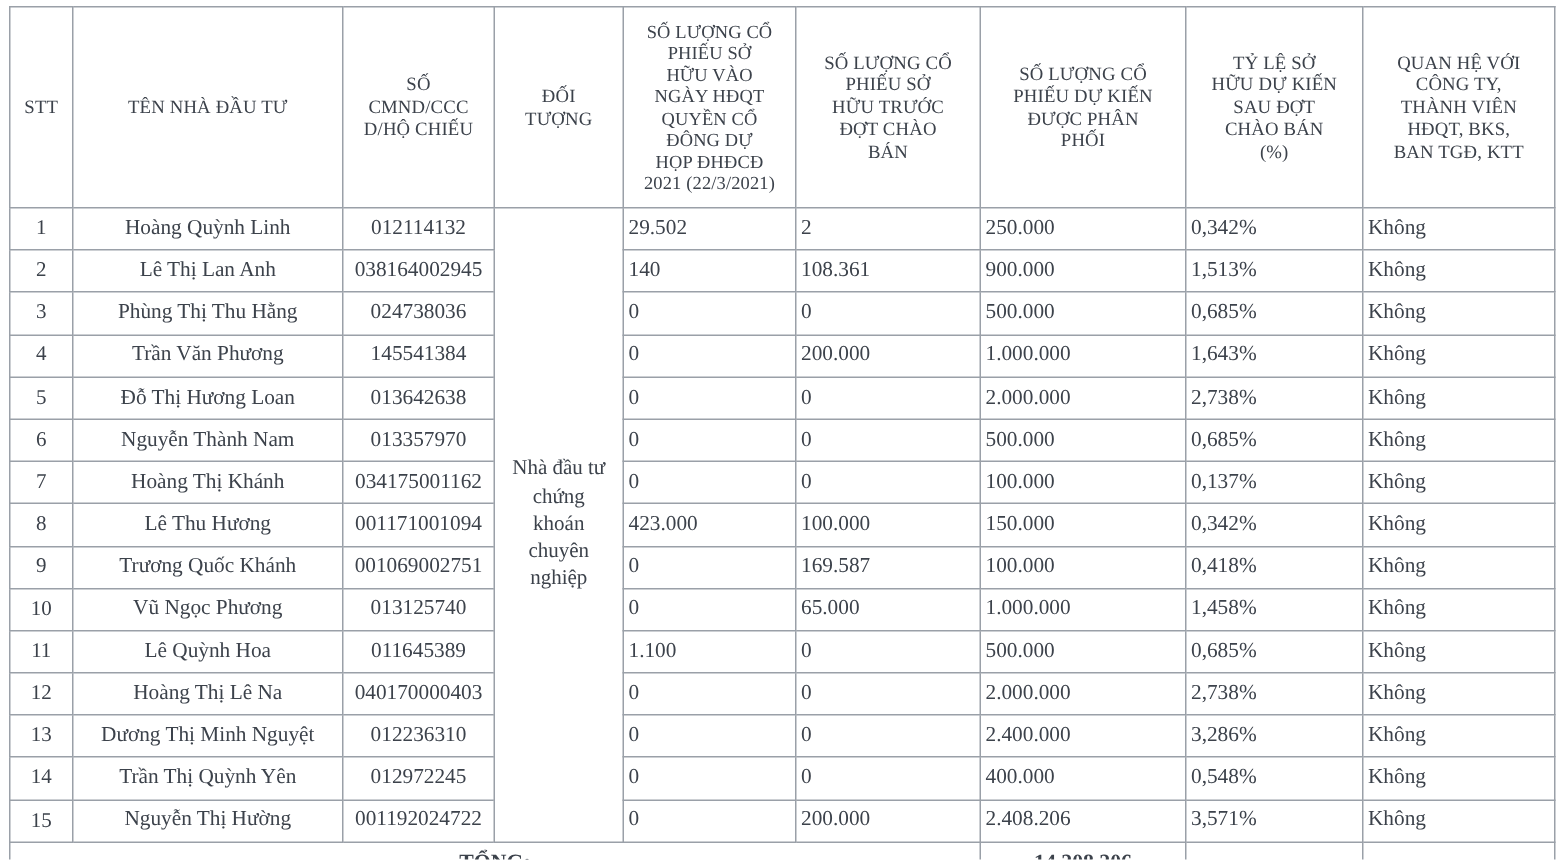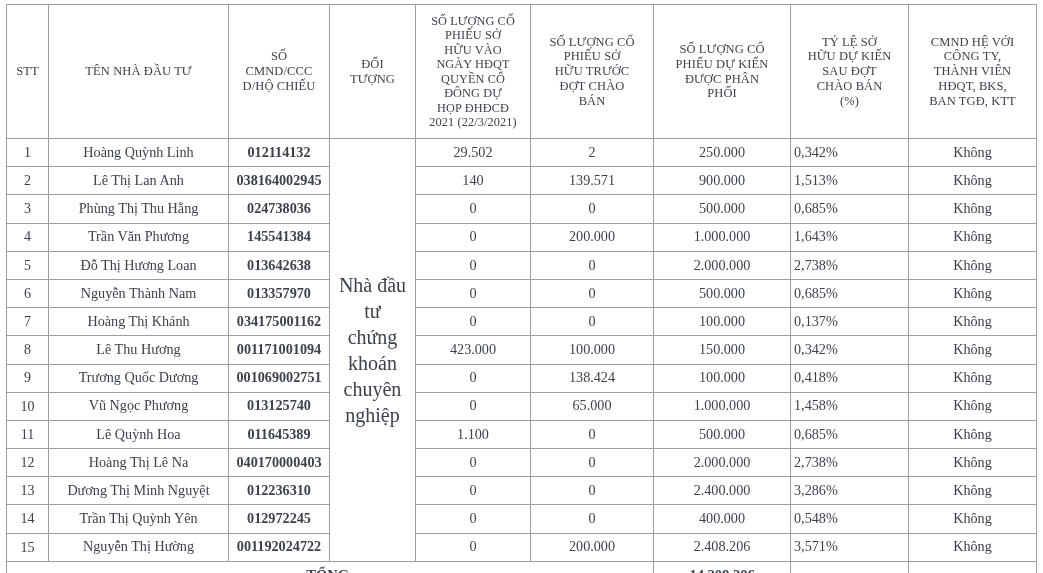--- a/index.html
+++ b/index.html
@@ -62,28 +62,28 @@
   thead th.tight { font-size: 12.3px; }
 
   
   tbody td {
     height: 27.2px;
     font-size: 14.2px;
     line-height: 1.1;
   }
   td.stt      { text-align: center; font-size: 14px; }
   td.name     { text-align: center; padding-left: 8px; }
-  td.id       { text-align: center; font-weight: bold; }
-  td.num      { text-align: center; }
+  td.id       { text-align: center; }
+  td.num      { }
   td.ratio    { }
-  td.rel      { text-align: center; }
+  td.rel      { text-align: left; }
 
   td.obj-merged {
     text-align: center;
-    font-size: 20px;
+    font-size: 14px;
     line-height: 1.30;
     vertical-align: middle;
   }
 
   
   tr.total-row td {
     height: 28px;
     font-weight: bold;
     font-size: 14.5px;
   }
@@ -152,21 +152,21 @@
           <span>PHỐI</span>
         </th>
         <th>
           <span>TỶ LỆ SỞ</span><br>
           <span>HỮU DỰ KIẾN</span><br>
           <span>SAU ĐỢT</span><br>
           <span>CHÀO BÁN</span><br>
           <span>(%)</span>
         </th>
         <th>
-          <span>CMND HỆ VỚI</span><br>
+          <span>QUAN HỆ VỚI</span><br>
           <span>CÔNG TY,</span><br>
           <span>THÀNH VIÊN</span><br>
           <span>HĐQT, BKS,</span><br>
           <span>BAN TGĐ, KTT</span>
         </th>
       </tr>
     </thead>
 
     <tbody>
         <tr>
@@ -178,21 +178,21 @@
           <td class="num">2</td>
           <td class="num">250.000</td>
           <td class="ratio">0,342%</td>
           <td class="rel">Không</td>
         </tr>
         <tr>
           <td class="stt">2</td>
           <td class="name">Lê Thị Lan Anh</td>
           <td class="id">038164002945</td>
           <td class="num">140</td>
-          <td class="num">139.571</td>
+          <td class="num">108.361</td>
           <td class="num">900.000</td>
           <td class="ratio">1,513%</td>
           <td class="rel">Không</td>
         </tr>
         <tr>
           <td class="stt">3</td>
           <td class="name">Phùng Thị Thu Hằng</td>
           <td class="id">024738036</td>
           <td class="num">0</td>
           <td class="num">0</td>
@@ -245,24 +245,24 @@
           <td class="name">Lê Thu Hương</td>
           <td class="id">001171001094</td>
           <td class="num">423.000</td>
           <td class="num">100.000</td>
           <td class="num">150.000</td>
           <td class="ratio">0,342%</td>
           <td class="rel">Không</td>
         </tr>
         <tr>
           <td class="stt">9</td>
-          <td class="name">Trương Quốc Dương</td>
+          <td class="name">Trương Quốc Khánh</td>
           <td class="id">001069002751</td>
           <td class="num">0</td>
-          <td class="num">138.424</td>
+          <td class="num">169.587</td>
           <td class="num">100.000</td>
           <td class="ratio">0,418%</td>
           <td class="rel">Không</td>
         </tr>
         <tr>
           <td class="stt">10</td>
           <td class="name">Vũ Ngọc Phương</td>
           <td class="id">013125740</td>
           <td class="num">0</td>
           <td class="num">65.000</td>

